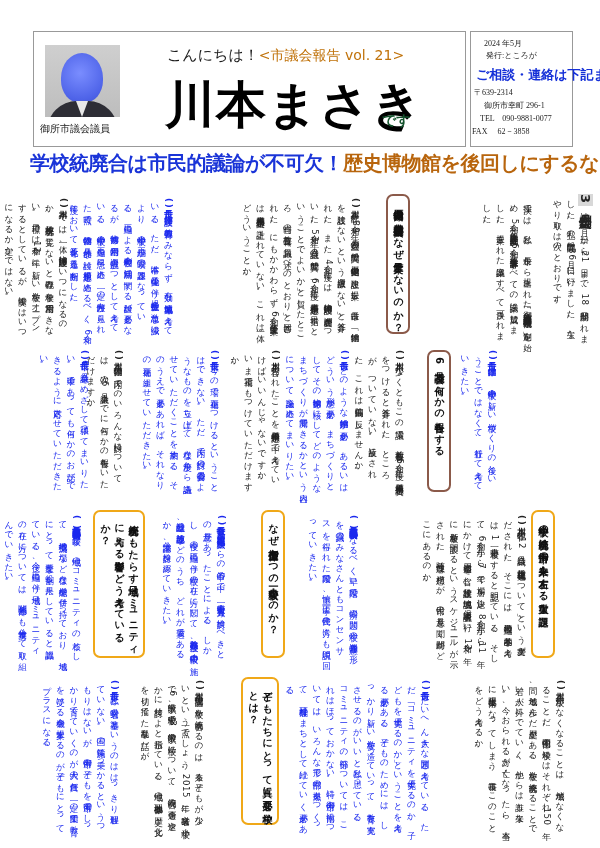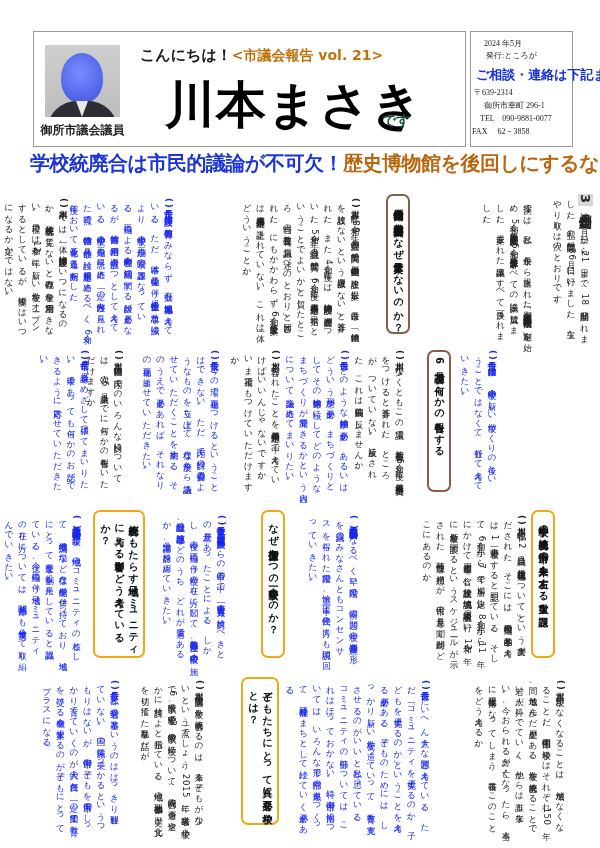--- a/index.html
+++ b/index.html
@@ -25,25 +25,25 @@
     border-radius: 30px 30px 0 0;
     background: #2d2d35;
   }
   .photo .shirt {
     position: absolute; left: 31px; top: 56px; width: 12px; height: 16px;
     background: #e8e8e8;
     clip-path: polygon(0 0, 100% 0, 50% 100%);
   }
   .photo-caption {
     position: absolute; left: 40px; top: 122px; width: 85px;
-    font-size: 12px; text-align: center; color: #222; font-weight: bold;
+    font-size: 10px; color: #222;
   }
   .greeting {
-    position: absolute; left: 140px; top: 46px;
-    font-size: 15px; font-weight: bold; color: #1a1a1a; white-space: nowrap;
+    position: absolute; left: 167px; top: 46px;
+    font-size: 15px; font-weight: normal; color: #1a1a1a; white-space: nowrap;
   }
   .greeting .sub { color: #c0720a; font-size: 14px; }
   .name-big {
     position: absolute; left: 165px; top: 80px;
     font-size: 50px; font-weight: bold; color: #000000; white-space: nowrap; letter-spacing: 1px;
     line-height: 1;
   }
   .name-desu {
     position: absolute; left: 382px; top: 112px;
     font-size: 14px; font-weight: bold; color: #14532d;

